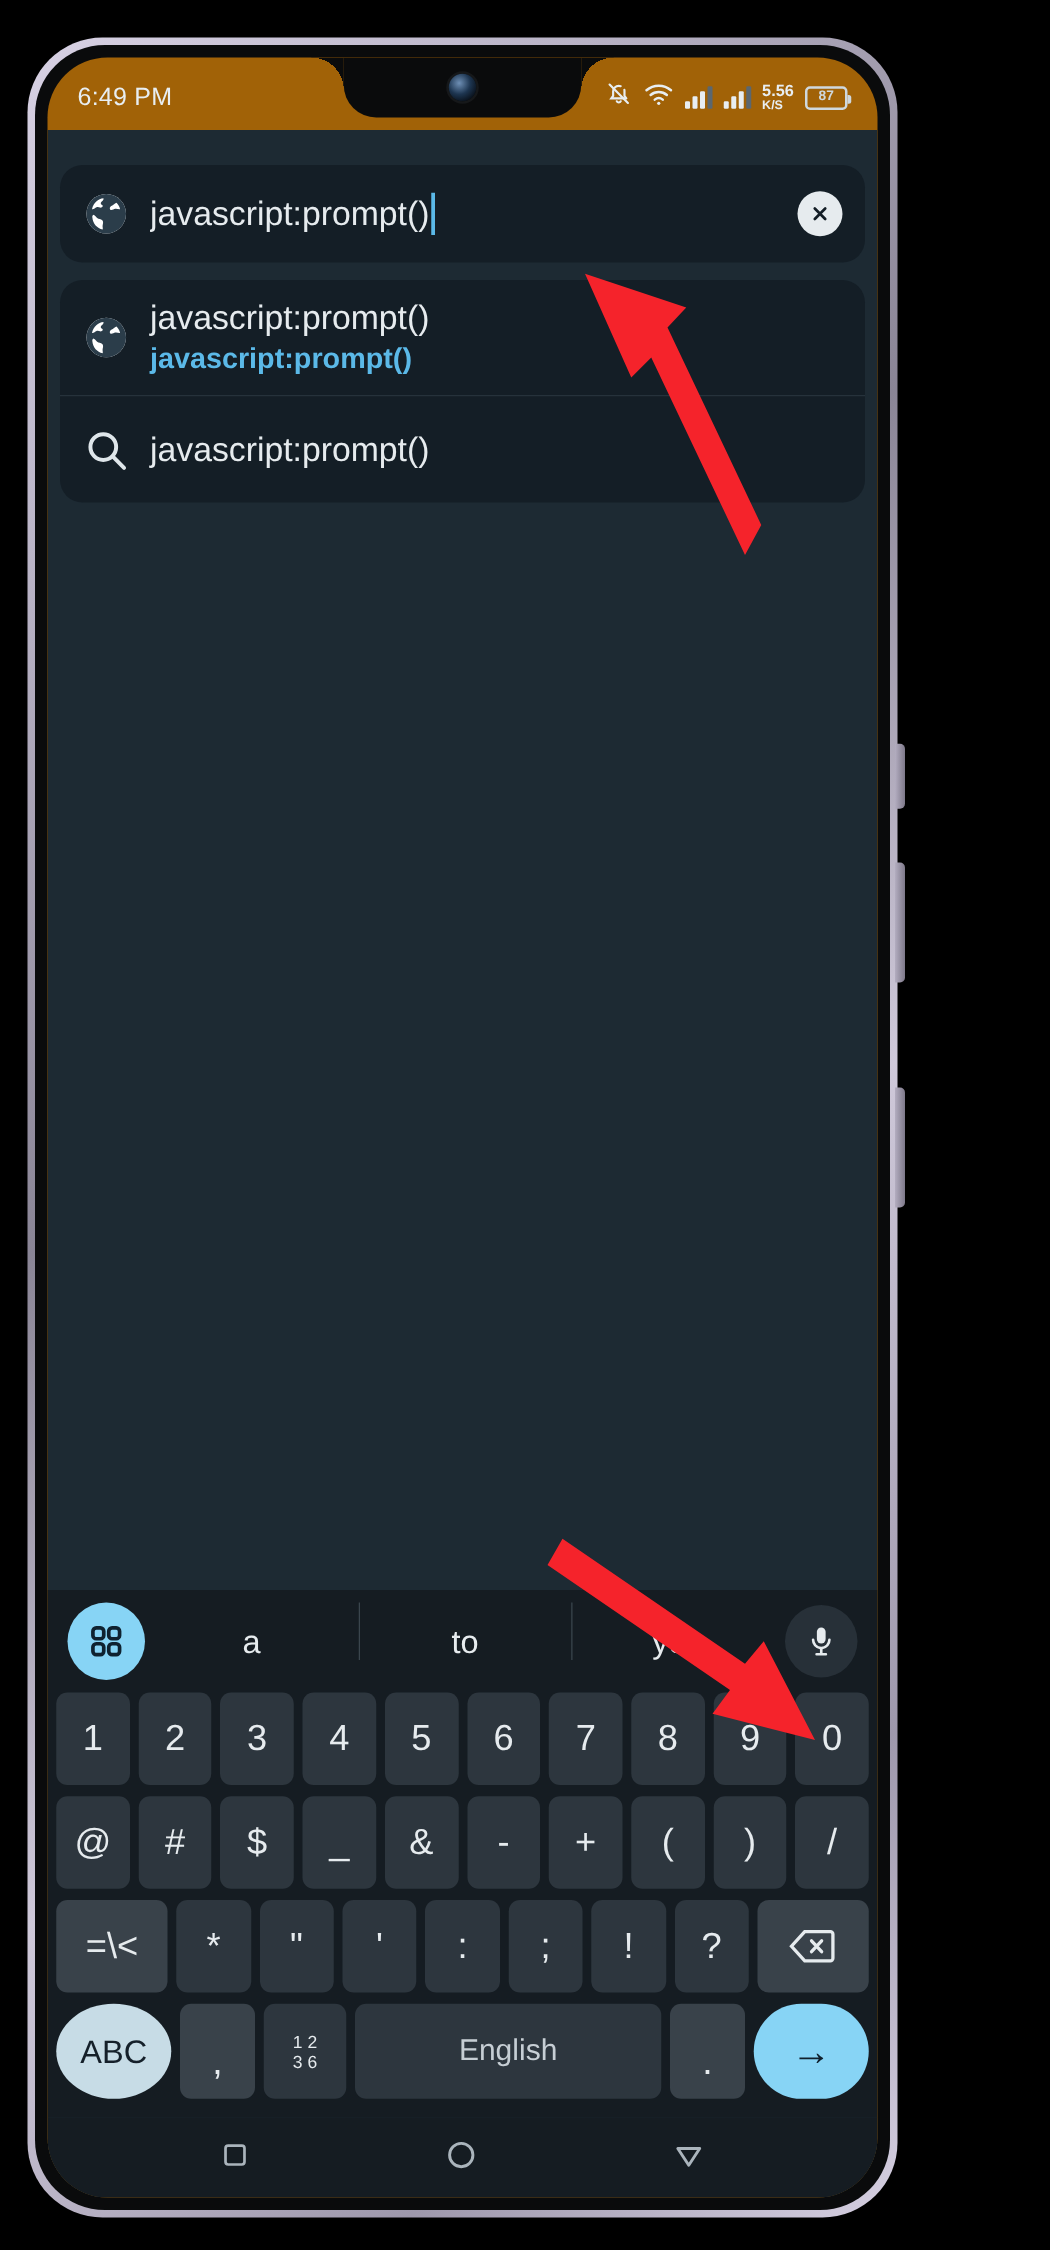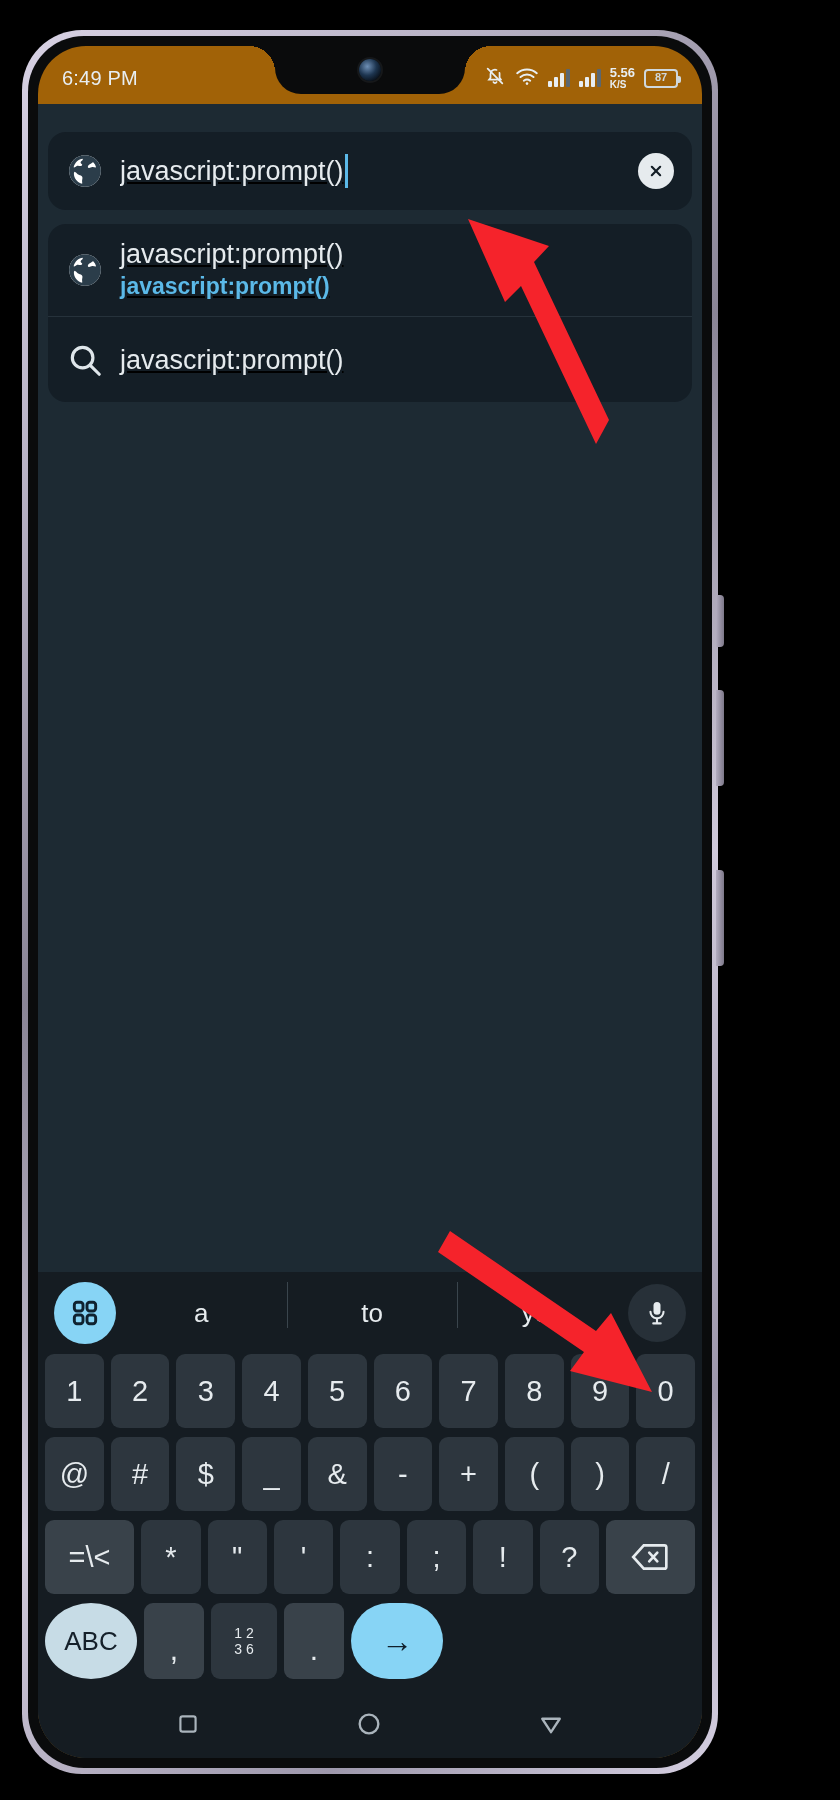--- a/index.html
+++ b/index.html
@@ -92,21 +92,20 @@
     content:""; position:absolute; right:-5px; top:5px;
     width:3px; height:7px; background:#cfd8de; border-radius:0 2px 2px 0;
   }
   .sig { display:flex; align-items:flex-end; gap:2px; height:18px; }
   .sig i { display:block; width:4px; background:#e8eef2; border-radius:1px; }
 
   
   #browser {
     position:absolute; top:58px; left:0; right:0; bottom:0;
     background:#1d2a33;
-    text-decoration:underline;
   }
   #url-bar {
     margin: 28px 10px 0 10px;
     height: 78px;
     background:#141e26;
     border-radius:18px;
     display:flex; align-items:center;
     padding: 0 18px;
   }
   .globe-icon { width:38px; height:38px; flex:none; }
@@ -387,20 +386,21 @@
       </span>
     </div>
 
     <div class="krow" id="row-bottom">
       <span class="key abc">ABC</span>
       <span class="key fn comma">,</span>
       <span class="key num1234">
         <span>1 2</span>
         <span>3 6</span>
       </span>
+      <span class="key space">English</span>
       <span class="key fn period">.</span>
       <span class="key enter">→</span>
     </div>
   </div>
 
   <div id="nav-bar">
     <span>
       <svg width="26" height="26" viewBox="0 0 24 24" fill="none" stroke="#aab4bc" stroke-width="2">
         <rect x="5" y="5" width="14" height="14" rx="2"></rect>
       </svg>

